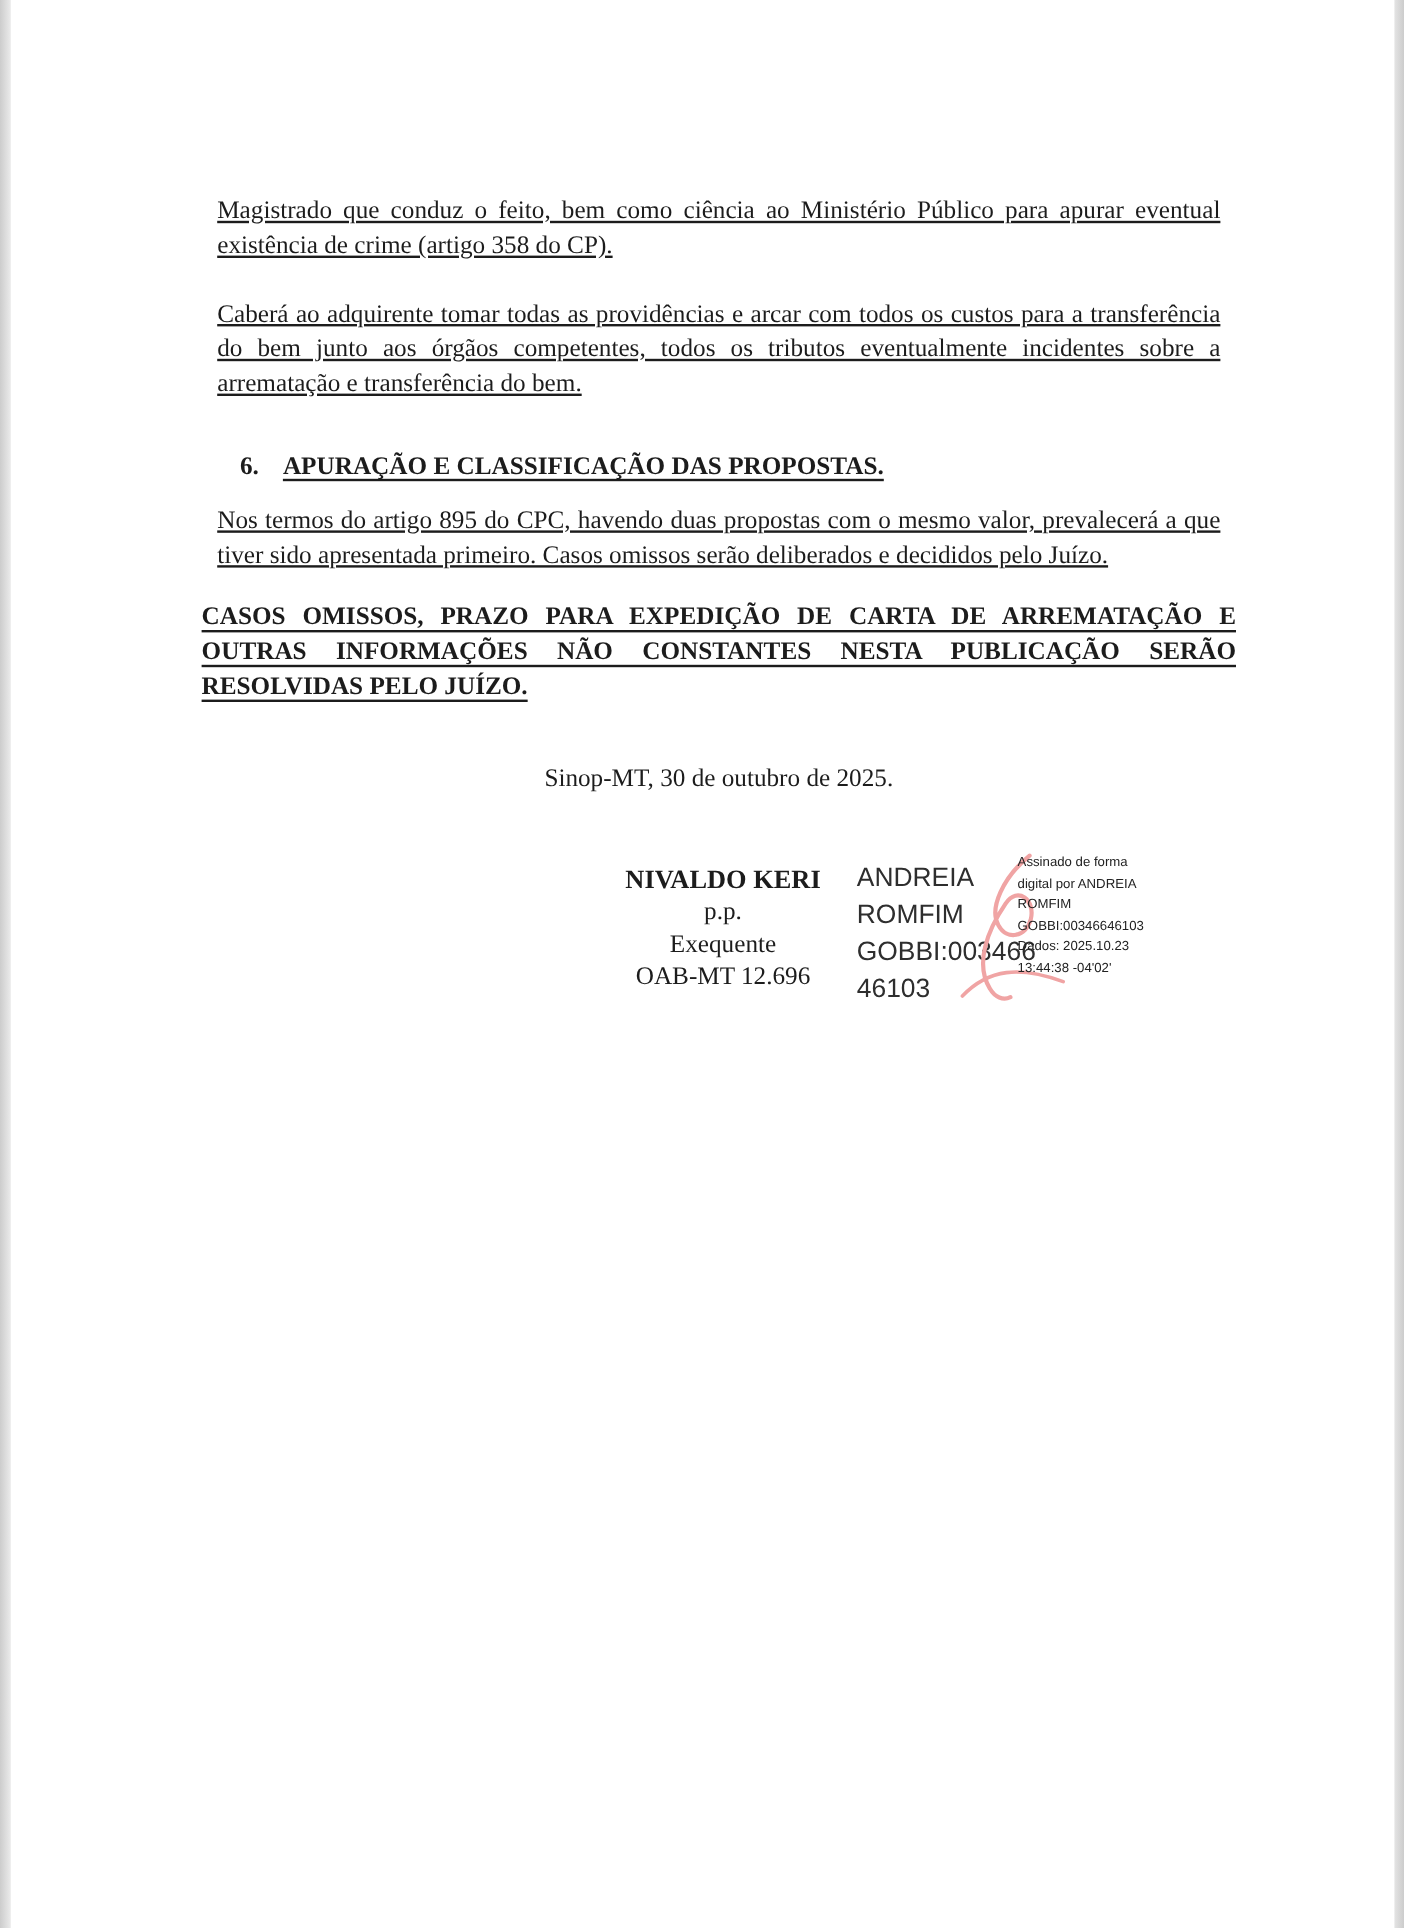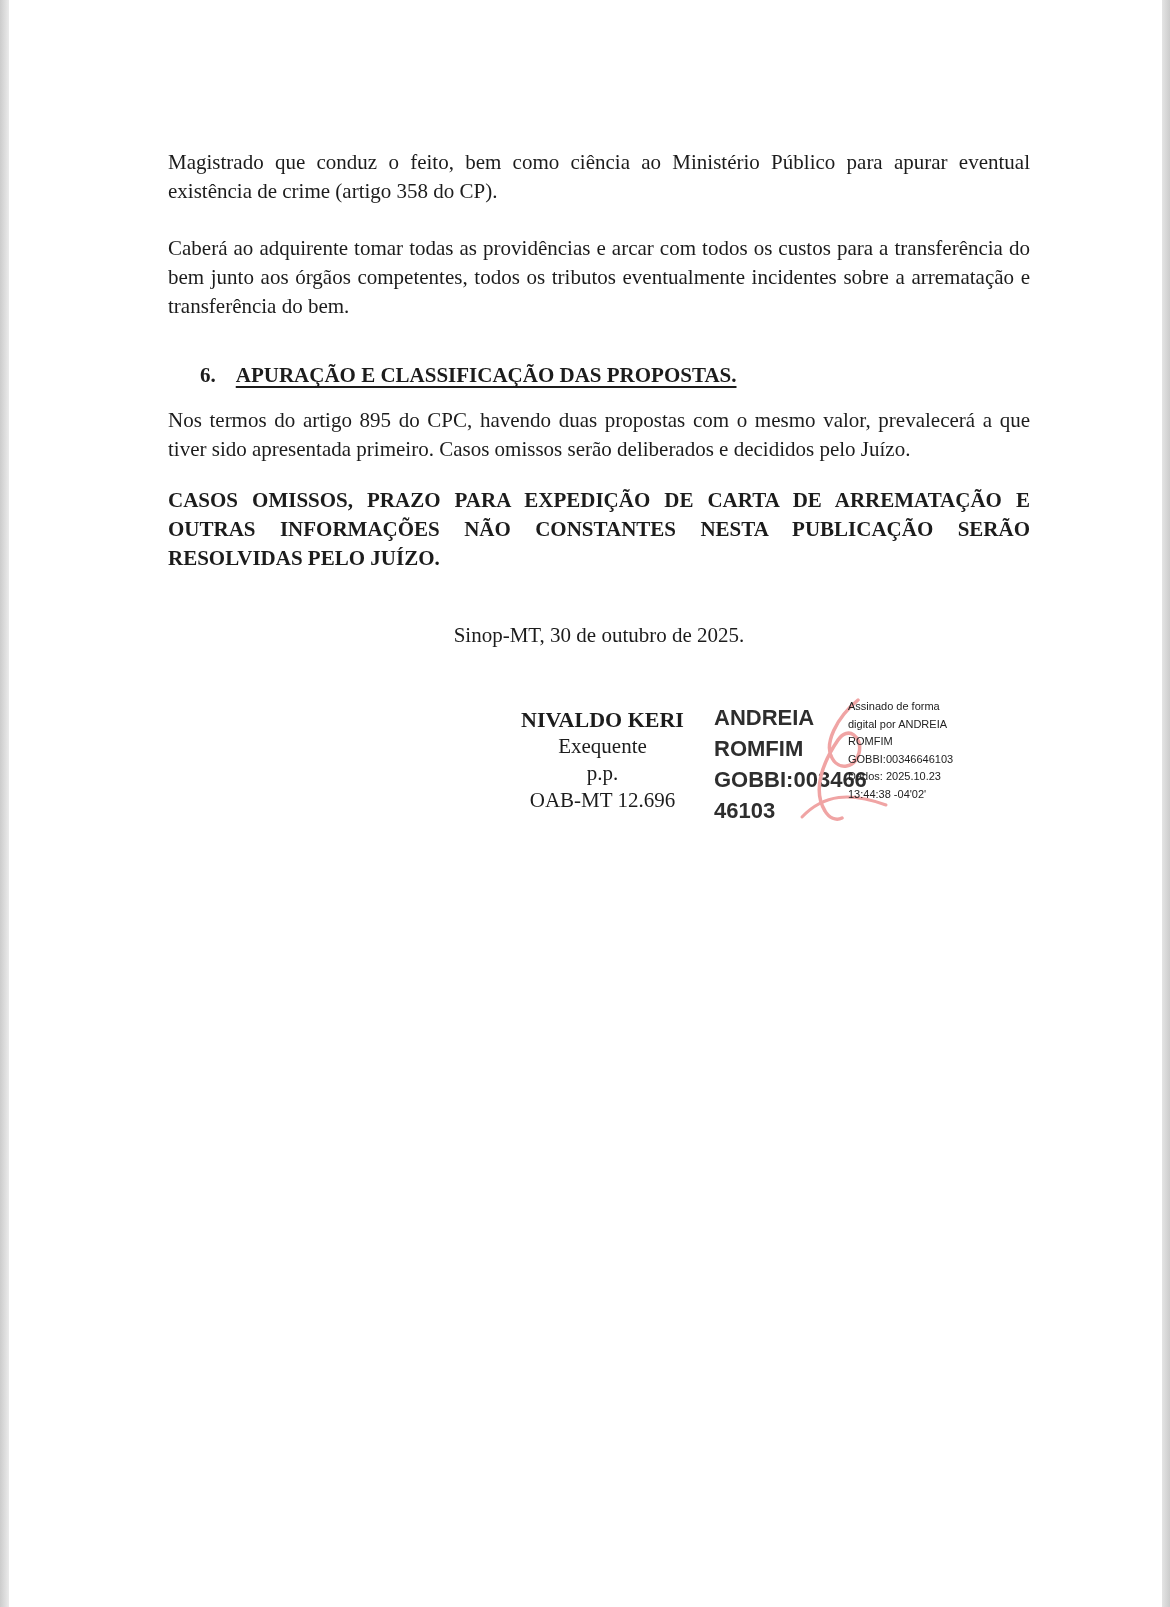--- a/index.html
+++ b/index.html
@@ -30,21 +30,22 @@
   .content {
     position: absolute;
     left: 168px;
     top: 148px;
     width: 862px;
   }
   .body-par {
     font-size: 21px;
     line-height: 29px;
     text-align: justify;
-    margin: 0;
+    margin: 13px;
+    text-decoration: underline;
   }
   .par-1 { margin-bottom: 28px; }
   .par-2 { margin-bottom: 40px; }
   .section-heading {
     margin: 0 0 16px 32px;
     font-size: 21px;
     line-height: 29px;
     font-weight: bold;
   }
   .section-number {
@@ -55,20 +56,21 @@
     text-decoration: underline;
     text-decoration-thickness: 2px;
     text-underline-offset: 4px;
   }
   .par-3 { margin-bottom: 22px; }
   .emphasis-par {
     font-size: 21px;
     line-height: 29px;
     text-align: justify;
     font-weight: bold;
+    text-decoration: underline;
     text-decoration-thickness: 2px;
     text-underline-offset: 5px;
     margin: 0 0 48px 0;
   }
   .dateline {
     font-size: 21px;
     line-height: 29px;
     text-align: center;
     margin: 0 0 56px 0;
   }
@@ -88,21 +90,20 @@
   .sig-serif .bold { font-weight: bold; font-size: 22px; }
   .sig-cn {
     position: absolute;
     left: 546px;
     top: -4px;
     font-family: "Liberation Sans", sans-serif;
     font-size: 22px;
     line-height: 31px;
     color: #2e2e2e;
     white-space: nowrap;
-    font-weight: bold;
   }
   .sig-mark {
     position: absolute;
     left: 628px;
     top: -10px;
     width: 96px;
     height: 130px;
   }
   .sig-details {
     position: absolute;
@@ -135,22 +136,22 @@
   <p class="body-par par-3">Nos termos do artigo 895 do CPC, havendo duas propostas com o mesmo valor, prevalecerá a que tiver sido apresentada primeiro. Casos omissos serão deliberados e decididos pelo Juízo.</p>
 
   <p class="emphasis-par">CASOS OMISSOS, PRAZO PARA EXPEDIÇÃO DE CARTA DE ARREMATAÇÃO E OUTRAS INFORMAÇÕES NÃO CONSTANTES NESTA PUBLICAÇÃO SERÃO RESOLVIDAS PELO JUÍZO.</p>
 
   <p class="dateline">Sinop-MT, 30 de outubro de 2025.</p>
 
   <div class="signature-area">
 
     <div class="sig-serif">
       <div class="bold">NIVALDO KERI</div>
+      <div>p.p.</div>
       <div>Exequente</div>
-      <div>p.p.</div>
       <div>OAB-MT 12.696</div>
     </div>
 
     <div class="sig-cn">
       <div>ANDREIA</div>
       <div>ROMFIM</div>
       <div>GOBBI:003466</div>
       <div>46103</div>
     </div>
 

